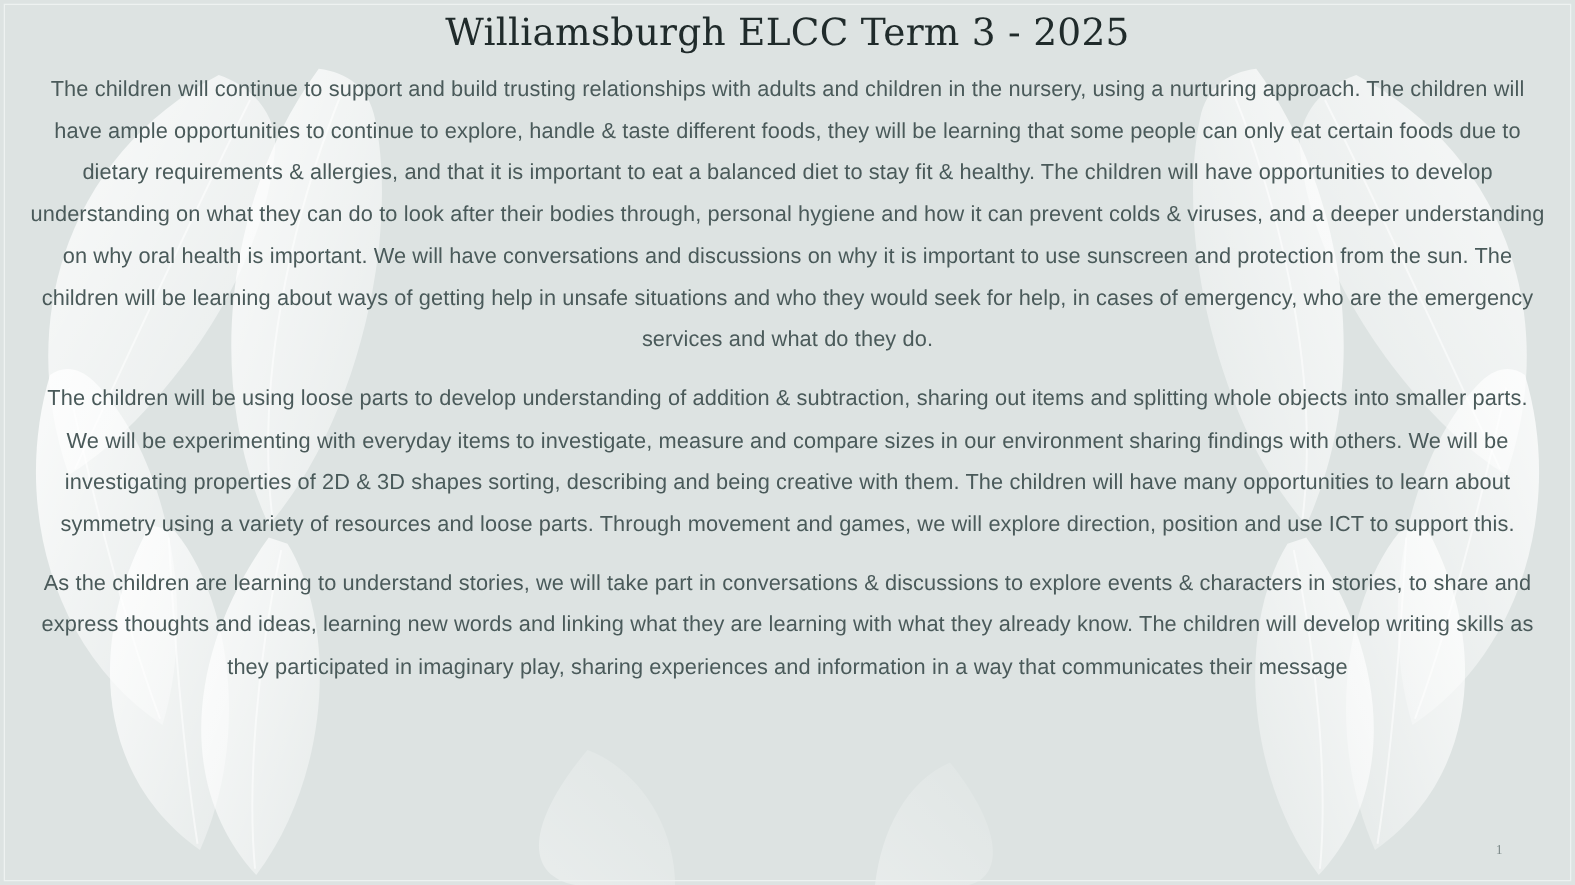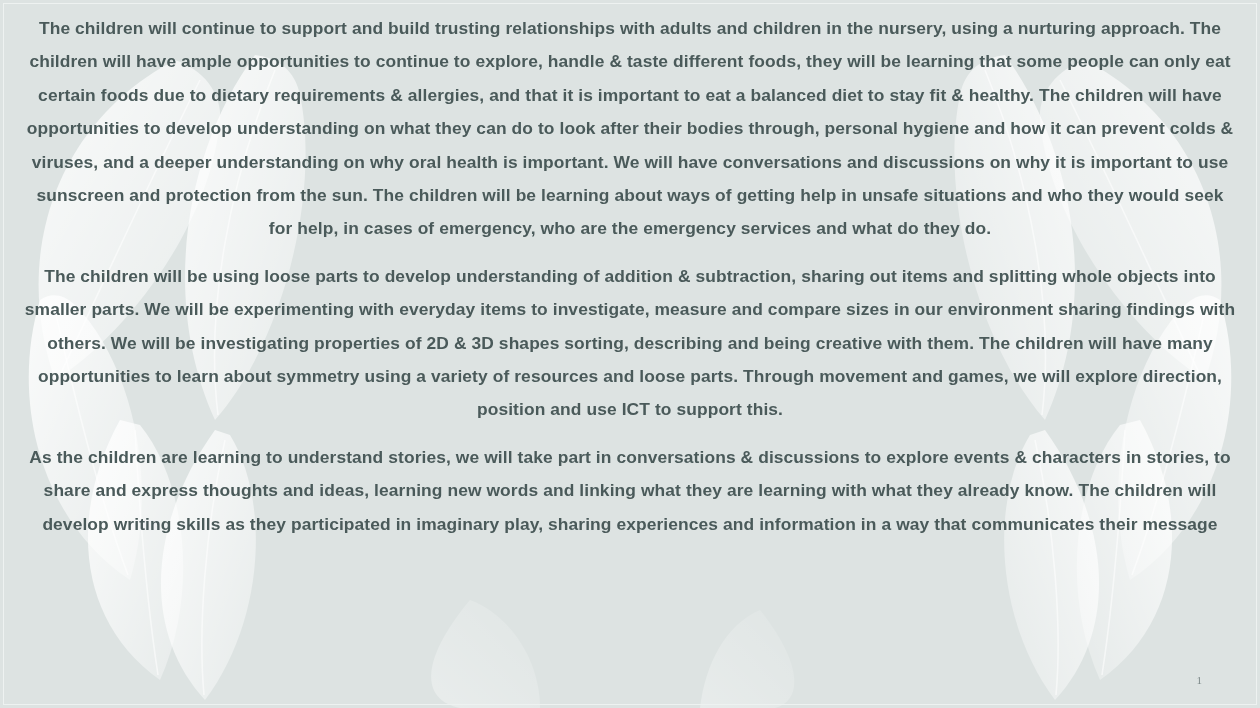--- a/index.html
+++ b/index.html
@@ -68,21 +68,21 @@
   .body-block {
     margin-top: 6px;
   }
   .para {
     color: #4a5a5a;
     font-size: 17.4px;
     line-height: 1.92;
     text-align: center;
     margin: 0 0 14px 0;
     letter-spacing: 0.1px;
-    font-weight: 700;
+    font-weight: 400;
   }
   .para:last-child {
     margin-bottom: 0;
     text-align: center;
   }
 
   .page-number {
     position: absolute;
     right: 58px;
     bottom: 22px;
@@ -147,20 +147,21 @@
       <path d="M470,600 C420,660 420,700 460,708 L540,708 C540,660 510,615 470,600 Z" opacity="0.5"></path>
       <path d="M760,610 C800,660 805,700 775,708 L700,708 C705,665 725,625 760,610 Z" opacity="0.45"></path>
     </g>
   </svg>
 
   <div class="slide-frame"></div>
 
   <div class="content">
 
     <div class="title-block">
+      <div class="title-line">Williamsburgh ELCC Term 3 - 2025</div>
     </div>
 
     <div class="body-block">
       <p class="para">The children will continue to support and build trusting relationships with adults and children in the nursery, using a nurturing approach. The children will have ample opportunities to continue to explore, handle &amp; taste different foods, they will be learning that some people can only eat certain foods due to dietary requirements &amp; allergies, and that it is important to eat a balanced diet to stay fit &amp; healthy.  The children will have opportunities to develop understanding on what they can do to look after their bodies through, personal hygiene and how it can prevent colds &amp; viruses, and a deeper understanding on why oral health is important. We will have conversations and discussions on why it is important to use sunscreen and protection from the sun.  The children will be learning about ways of getting help in unsafe situations and who they would seek for help, in cases of emergency, who are the emergency services and what do they do.</p>
       <p class="para">The children will be using loose parts to develop understanding of addition &amp; subtraction, sharing out items and splitting whole objects into smaller parts.  We will be experimenting with everyday items to investigate, measure and compare sizes in our environment sharing findings with others.  We will be investigating properties of 2D &amp; 3D shapes sorting, describing and being creative with them.  The children will have many opportunities to learn about symmetry using a variety of resources and loose parts.  Through movement and games, we will explore direction, position and use ICT to support this.</p>
       <p class="para">As the children are learning to understand stories, we will take part in conversations &amp; discussions to explore events &amp; characters in stories, to share and express thoughts and ideas, learning new words and linking what they are learning with what they already know. The children will develop writing skills as they participated in imaginary play, sharing experiences and information in a way that communicates their message</p>
     </div>
 
   </div>
 

